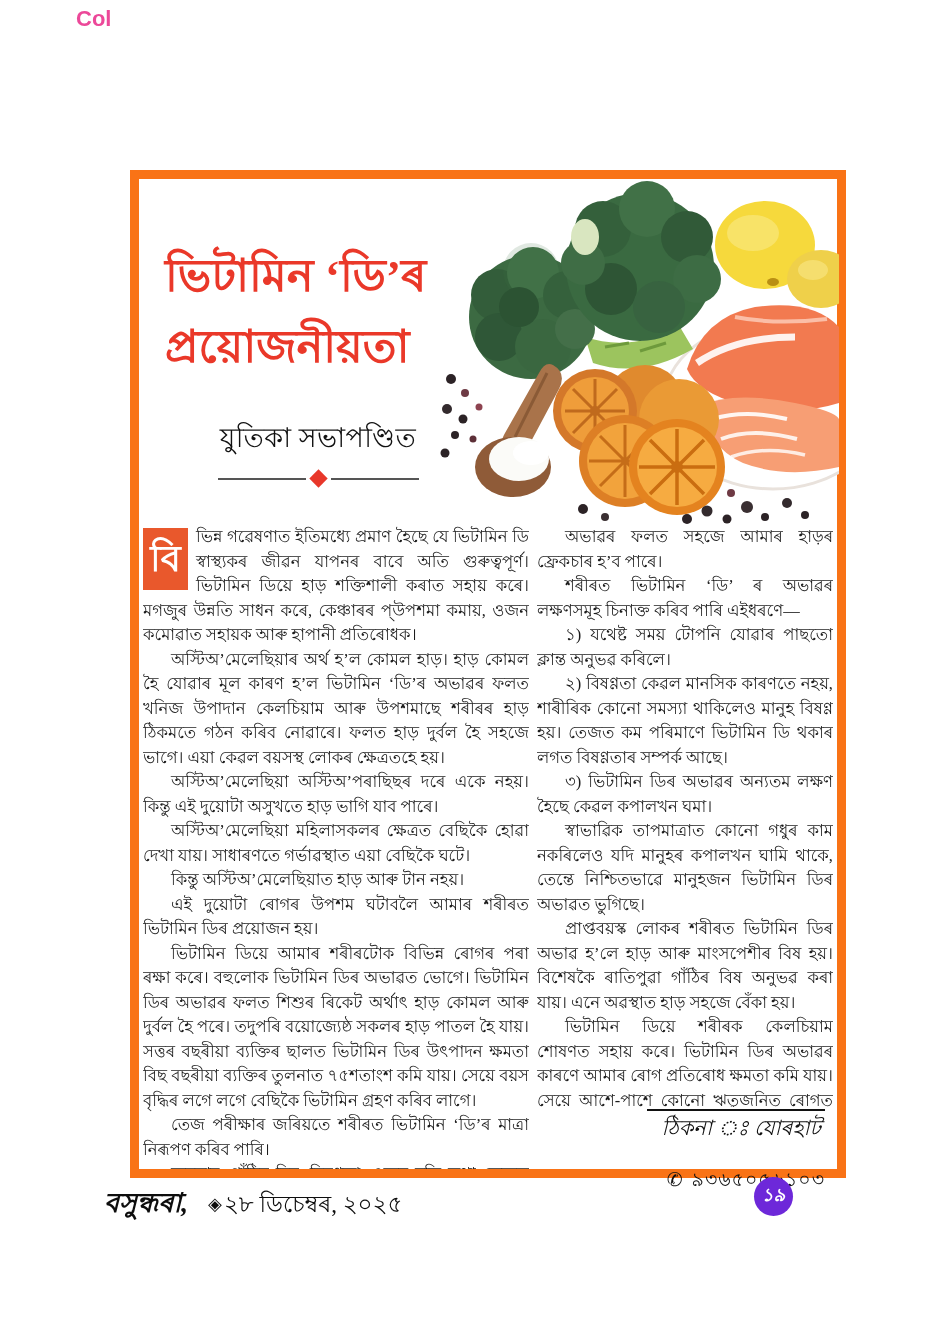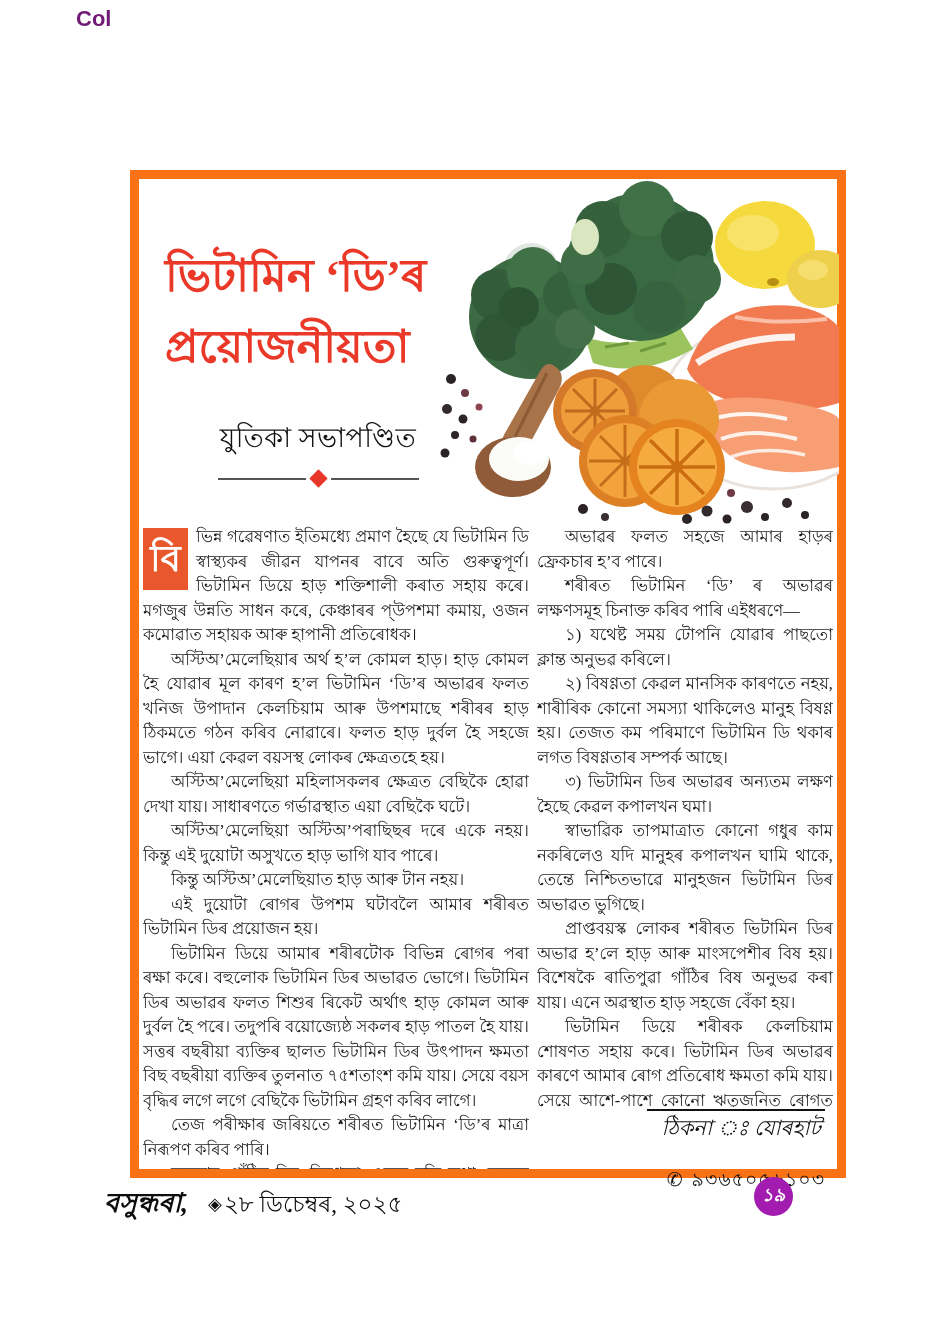--- a/index.html
+++ b/index.html
@@ -5,21 +5,21 @@
   * { margin:0; padding:0; box-sizing:border-box; }
   html,body { background:#ffffff; }
   body { font-family:"Liberation Serif", serif; }
   .page {
     position:relative; width:945px; height:1337px; background:#ffffff;
     overflow:hidden;
   }
   .corner-label {
     position:absolute; left:76px; top:6px;
     font-family:"Liberation Sans", sans-serif;
-    font-size:22px; font-weight:bold; color:#701a75;
+    font-size:22px; font-weight:bold; color:#ec4899;
   }
   .frame {
     position:absolute; left:130px; top:170px; width:716px; height:1008px;
     border:9px solid #f97316; background:#ffffff;
   }
   .frame-inner { position:relative; width:100%; height:100%; }
   .article-title {
     position:absolute; left:26px; top:62px; width:330px;
     color:#ea3829; font-weight:bold; font-size:45px; line-height:1.58;
     font-family:"Liberation Serif", serif;
@@ -57,21 +57,21 @@
   .sig-phone { font-size:19px; margin-top:18px; letter-spacing:1px; }
   .phone-icon { font-size:19px; margin-right:8px; }
   .footer-line {
     position:absolute; left:104px; top:1182px; color:#0d0d0d;
     font-size:23px; display:flex; align-items:baseline;
   }
   .mag-name { font-size:27px; font-weight:bold; font-style:italic; margin-right:20px; }
   .date-diamond { font-size:18px; margin-right:2px; position:relative; top:-2px; }
   .page-badge {
     position:absolute; left:754px; top:1177px; width:39px; height:39px;
-    border-radius:50%; background:#a21caf; color:#ffffff;
+    border-radius:50%; background:#6d28d9; color:#ffffff;
     display:flex; align-items:center; justify-content:center;
     font-size:18px; font-weight:bold; font-style:italic;
   }
 </style>
 </head>
 <body>
 
 <div class="page">
 
   <div class="corner-label">Col</div>
@@ -194,23 +194,23 @@
       </svg>
 
       <div class="body-col col1">
         <p class="lead">
           <span class="dropcap">বি</span><span>ভিন্ন গৱেষণাত ইতিমধ্যে প্ৰমাণ হৈছে যে ভিটামিন ডি স্বাস্থ্যকৰ জীৱন যাপনৰ বাবে অতি গুৰুত্বপূৰ্ণ। ভিটামিন ডিয়ে হাড় শক্তিশালী কৰাত সহায় কৰে। মগজুৰ উন্নতি সাধন কৰে, কেঞ্চাৰৰ প্উপশমা কমায়, ওজন কমোৱাত সহায়ক আৰু হাপানী প্ৰতিৰোধক।</span>
         </p>
         <div>
 
             <p>অস্টিঅ’মেলেছিয়াৰ অৰ্থ হ’ল কোমল হাড়। হাড় কোমল হৈ যোৱাৰ মূল কাৰণ হ’ল ভিটামিন ‘ডি’ৰ অভাৱৰ ফলত খনিজ উপাদান কেলচিয়াম আৰু উপশমাছে শৰীৰৰ হাড় ঠিকমতে গঠন কৰিব নোৱাৰে। ফলত হাড় দুৰ্বল হৈ সহজে ভাগে। এয়া কেৱল বয়সস্থ লোকৰ ক্ষেত্ৰতহে হয়।</p>
 
+            <p>অস্টিঅ’মেলেছিয়া অস্টিঅ’পৰাছিছৰ দৰে একে নহয়। কিন্তু এই দুয়োটা অসুখতে হাড় ভাগি যাব পাৰে।</p>
+
             <p>অস্টিঅ’মেলেছিয়া মহিলাসকলৰ ক্ষেত্ৰত বেছিকৈ হোৱা দেখা যায়। সাধাৰণতে গৰ্ভাৱস্থাত এয়া বেছিকৈ ঘটে।</p>
-
-            <p>অস্টিঅ’মেলেছিয়া অস্টিঅ’পৰাছিছৰ দৰে একে নহয়। কিন্তু এই দুয়োটা অসুখতে হাড় ভাগি যাব পাৰে।</p>
 
             <p>কিন্তু অস্টিঅ’মেলেছিয়াত হাড় আৰু টান নহয়।</p>
 
             <p>এই দুয়োটা ৰোগৰ উপশম ঘটাবলৈ আমাৰ শৰীৰত ভিটামিন ডিৰ প্ৰয়োজন হয়।</p>
 
             <p>ভিটামিন ডিয়ে আমাৰ শৰীৰটোক বিভিন্ন ৰোগৰ পৰা ৰক্ষা কৰে। বহুলোক ভিটামিন ডিৰ অভাৱত ভোগে। ভিটামিন ডিৰ অভাৱৰ ফলত শিশুৰ ৰিকেট অৰ্থাৎ হাড় কোমল আৰু দুৰ্বল হৈ পৰে। তদুপৰি বয়োজ্যেষ্ঠ সকলৰ হাড় পাতল হৈ যায়। সত্তৰ বছৰীয়া ব্যক্তিৰ ছালত ভিটামিন ডিৰ উৎপাদন ক্ষমতা বিছ বছৰীয়া ব্যক্তিৰ তুলনাত ৭৫শতাংশ কমি যায়। সেয়ে বয়স বৃদ্ধিৰ লগে লগে বেছিকৈ ভিটামিন গ্ৰহণ কৰিব লাগে।</p>
 
             <p>তেজ পৰীক্ষাৰ জৰিয়তে শৰীৰত ভিটামিন ‘ডি’ৰ মাত্ৰা নিৰূপণ কৰিব পাৰি।</p>
 
             <p>অৱসাদ, গাঁঠিৰ বিষ, বিষণ্ণতা, ওজন বৃদ্ধি তথা তেজত কেলচিয়ামৰ পৰিমাণ কমি যোৱা আদি সমস্যাৰ সৃষ্টি হয়। সূৰ্যৰ পোহৰেই ভিটামিন ডিৰ প্ৰধান উৎস। সেয়ে ভিটামিন ডিক ‘ৰ’দ ভিটামিন’ বুলিও কোৱা হয়। কাৰণ সূৰ্যৰ অতি বেঙুনীয়া ৰশ্মিৰ প্ৰভাৱতেই আমাৰ শৰীৰত ভিটামিন ডি প্ৰস্তুত হয়।</p>

